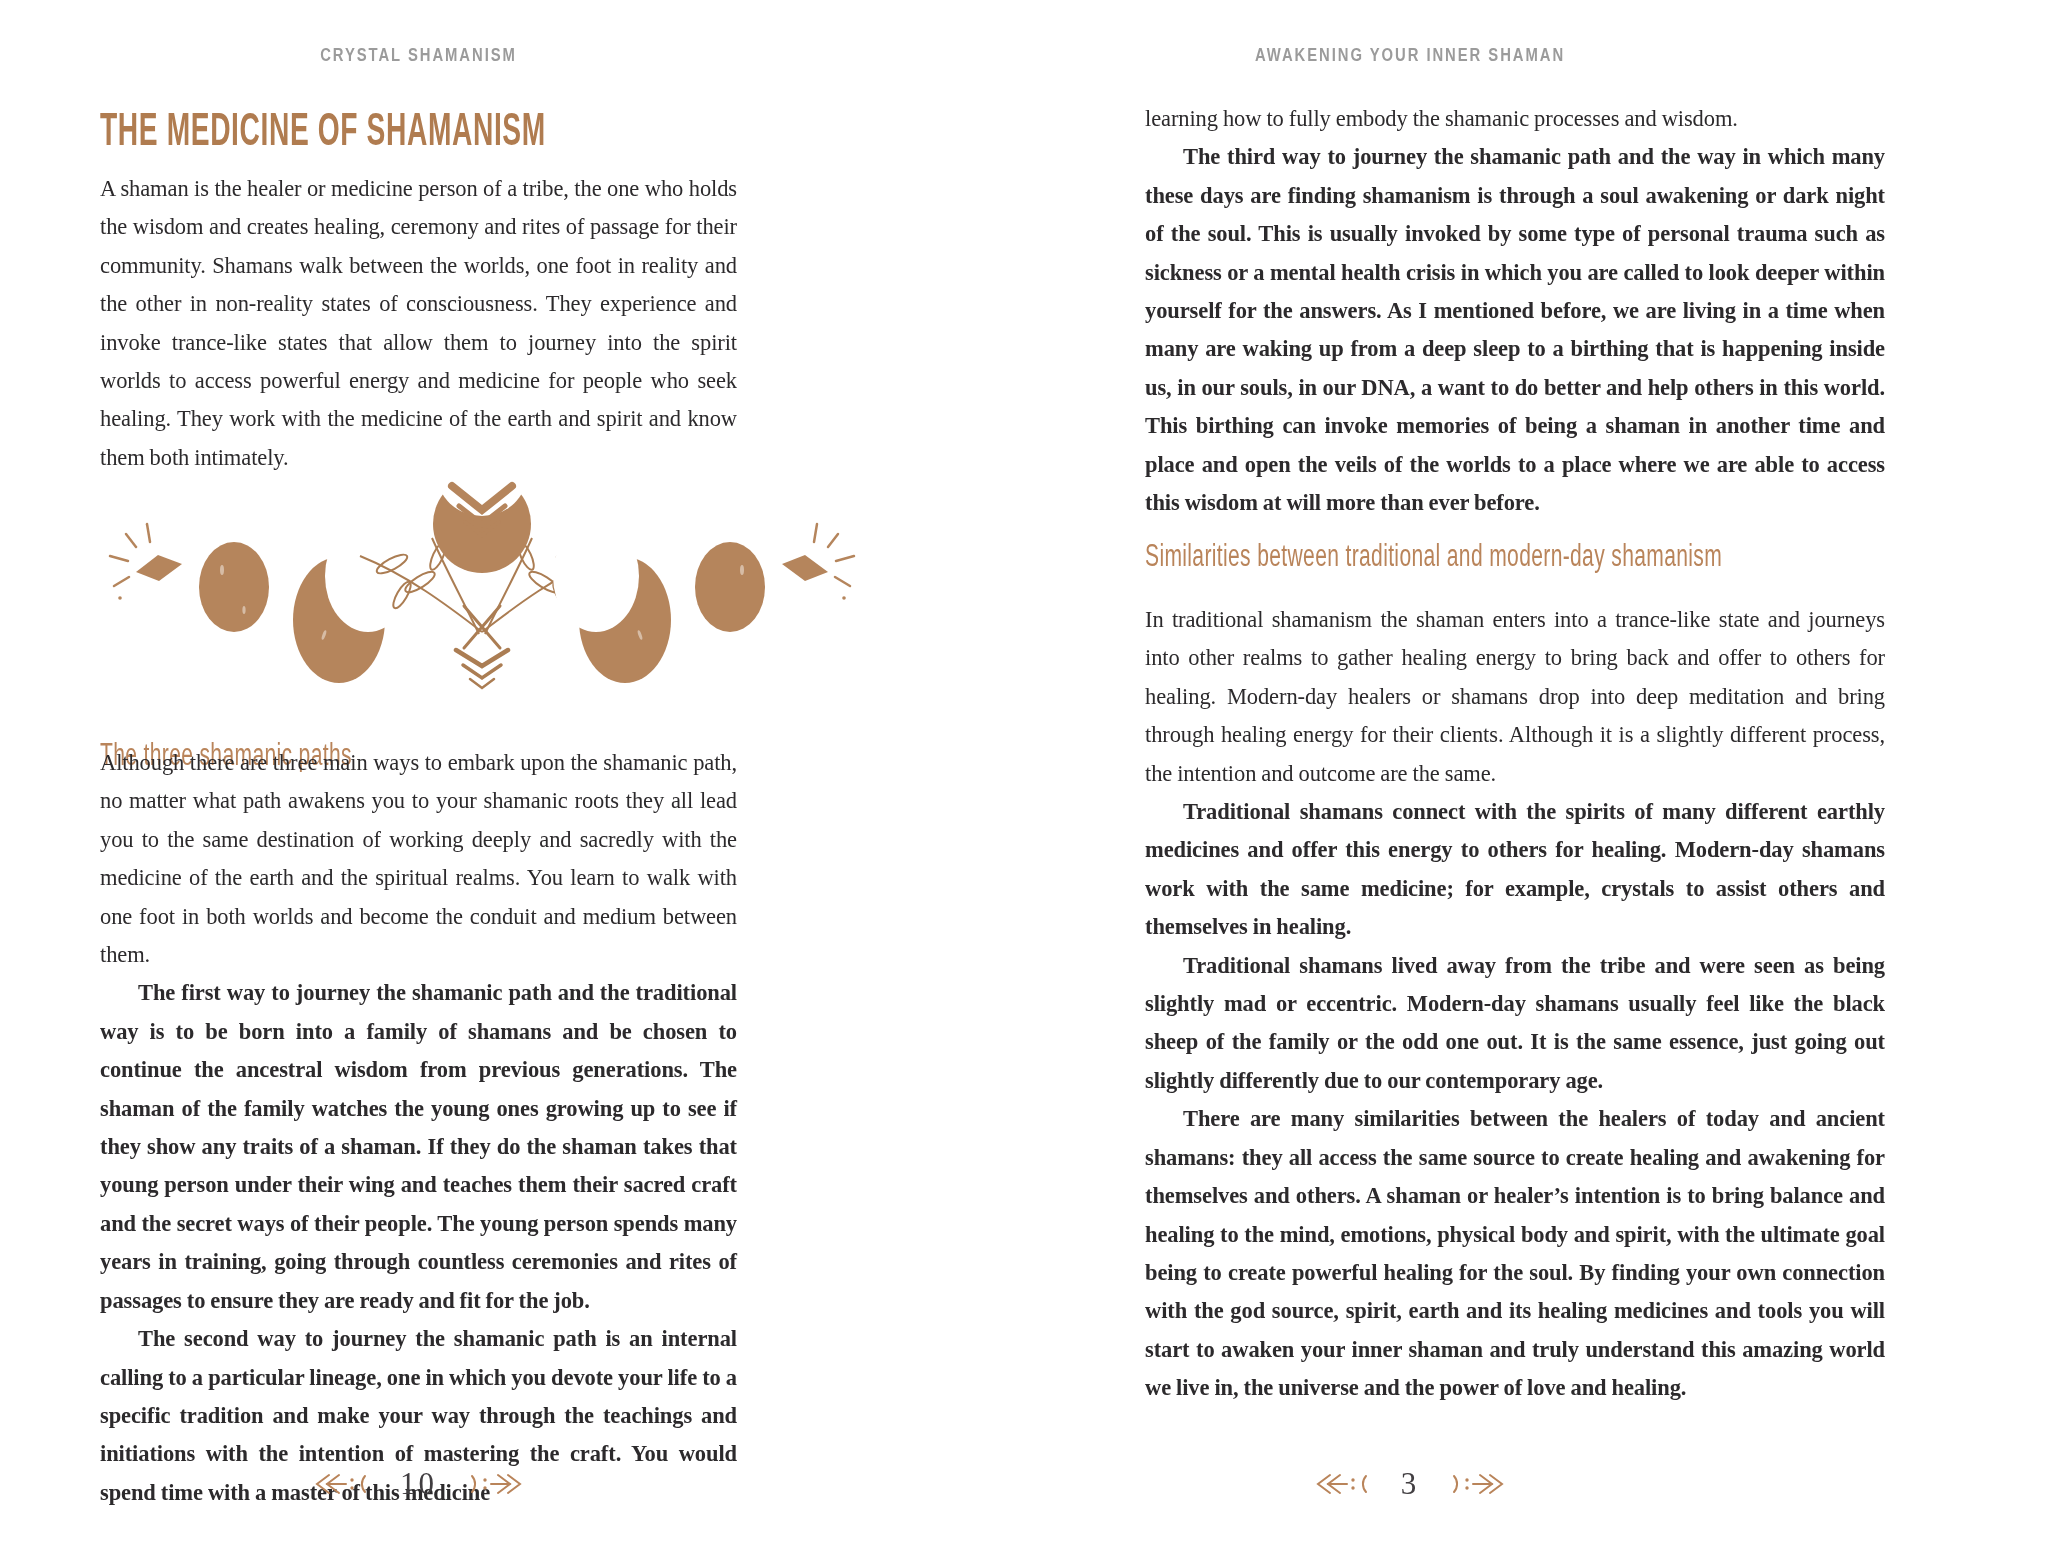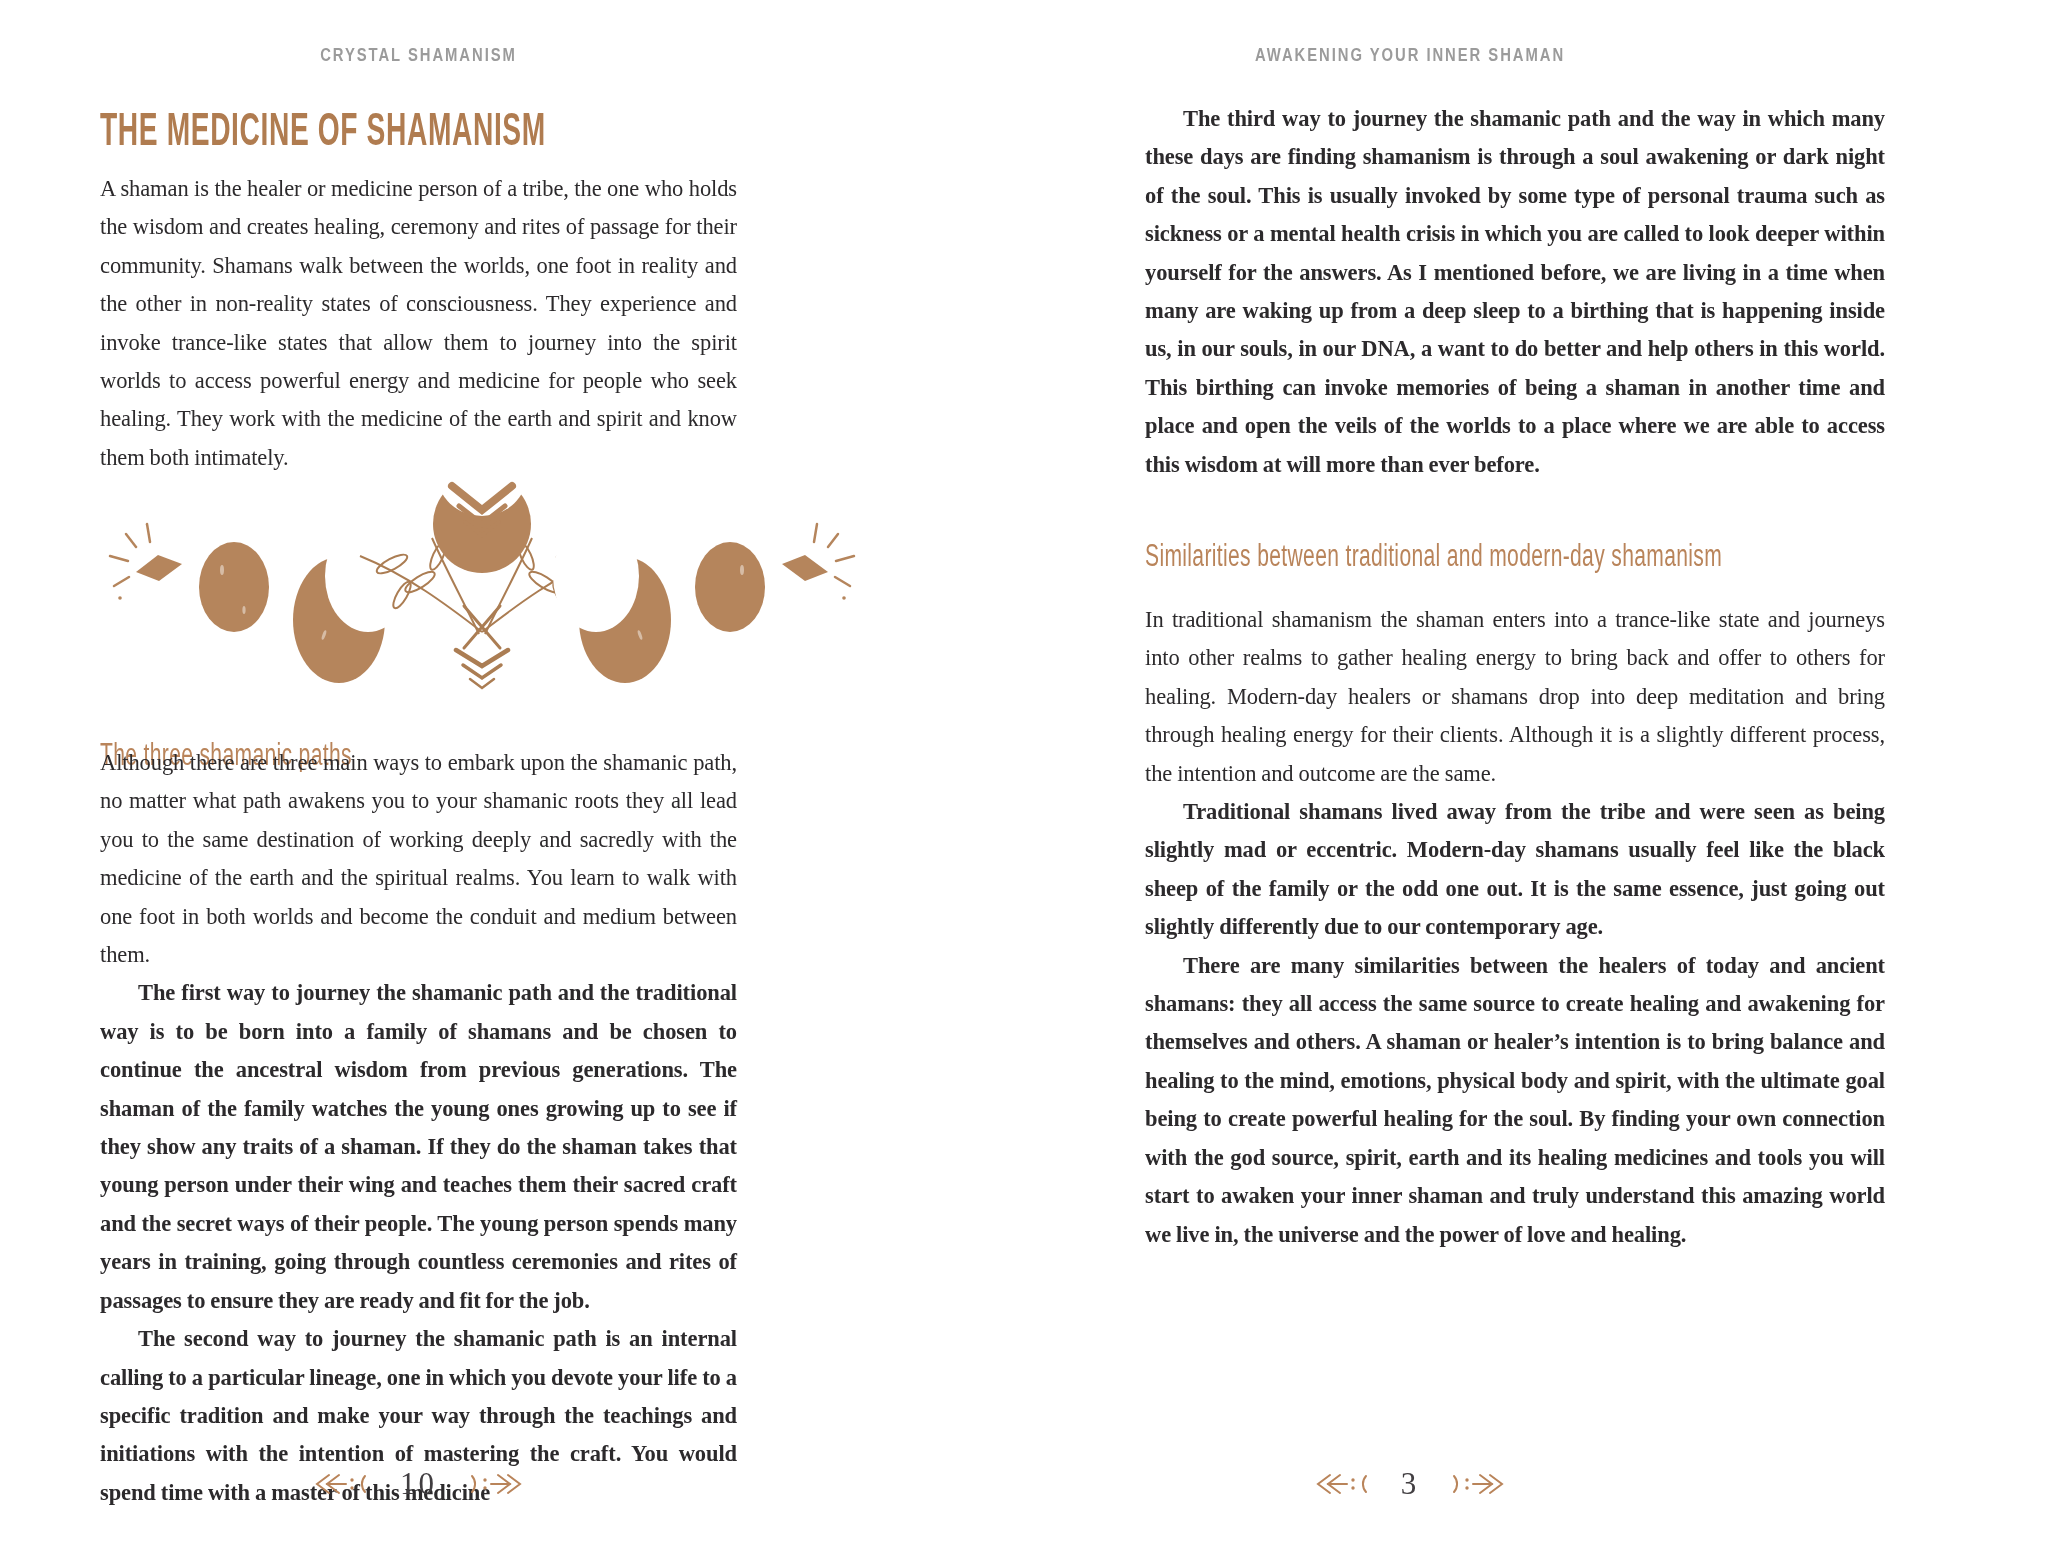--- a/index.html
+++ b/index.html
@@ -194,27 +194,29 @@
         <circle cx="20" cy="17" r="1.7" fill="#b9845a" stroke="none"></circle>
         <path d="M7,5 A12,12 0 0,1 7,21"></path>
       </svg>
     </div>
   </div>
 
   <div class="page" id="right-page">
     <div class="running-head">AWAKENING YOUR INNER SHAMAN</div>
 
     <div class="textblock" id="right-groupA">
+      <p>learning how to fully embody the shamanic processes and wisdom.</p>
       <p class="indent">The third way to journey the shamanic path and the way in which many these days are finding shamanism is through a soul awakening or dark night of the soul. This is usually invoked by some type of personal trauma such as sickness or a mental health crisis in which you are called to look deeper within yourself for the answers. As I mentioned before, we are living in a time when many are waking up from a deep sleep to a birthing that is happening inside us, in our souls, in our DNA, a want to do better and help others in this world. This birthing can invoke memories of being a shaman in another time and place and open the veils of the worlds to a place where we are able to access this wisdom at will more than ever before.</p>
     </div>
 
     <h2 class="section-heading" id="right-section-heading">Similarities between traditional and modern-day shamanism</h2>
 
     <div class="textblock" id="right-groupB">
       <p>In traditional shamanism the shaman enters into a trance-like state and journeys into other realms to gather healing energy to bring back and offer to others for healing. Modern-day healers or shamans drop into deep meditation and bring through healing energy for their clients. Although it is a slightly different process, the intention and outcome are the same.</p>
+      <p class="indent">Traditional shamans connect with the spirits of many different earthly medicines and offer this energy to others for healing. Modern-day shamans work with the same medicine; for example, crystals to assist others and themselves in healing.</p>
       <p class="indent">Traditional shamans lived away from the tribe and were seen as being slightly mad or eccentric. Modern-day shamans usually feel like the black sheep of the family or the odd one out. It is the same essence, just going out slightly differently due to our contemporary age.</p>
       <p class="indent">There are many similarities between the healers of today and ancient shamans: they all access the same source to create healing and awakening for themselves and others. A shaman or healer’s intention is to bring balance and healing to the mind, emotions, physical body and spirit, with the ultimate goal being to create powerful healing for the soul. By finding your own connection with the god source, spirit, earth and its healing medicines and tools you will start to awaken your inner shaman and truly understand this amazing world we live in, the universe and the power of love and healing.</p>
     </div>
 
     <div class="footer">
       <svg class="ornament" width="58" height="26" viewBox="0 0 58 26" fill="none" stroke="#b9845a" stroke-width="2" stroke-linecap="round">
         <polyline points="25,4 13,13 25,22"></polyline>
         <polyline points="15,4 3,13 15,22"></polyline>
         <line x1="13" y1="13" x2="32" y2="13"></line>
         <circle cx="38" cy="9" r="1.7" fill="#b9845a" stroke="none"></circle>

